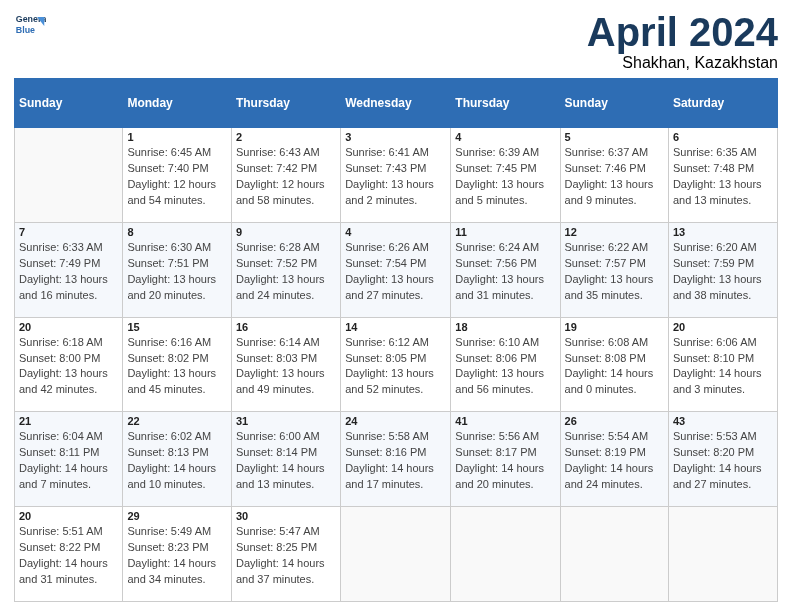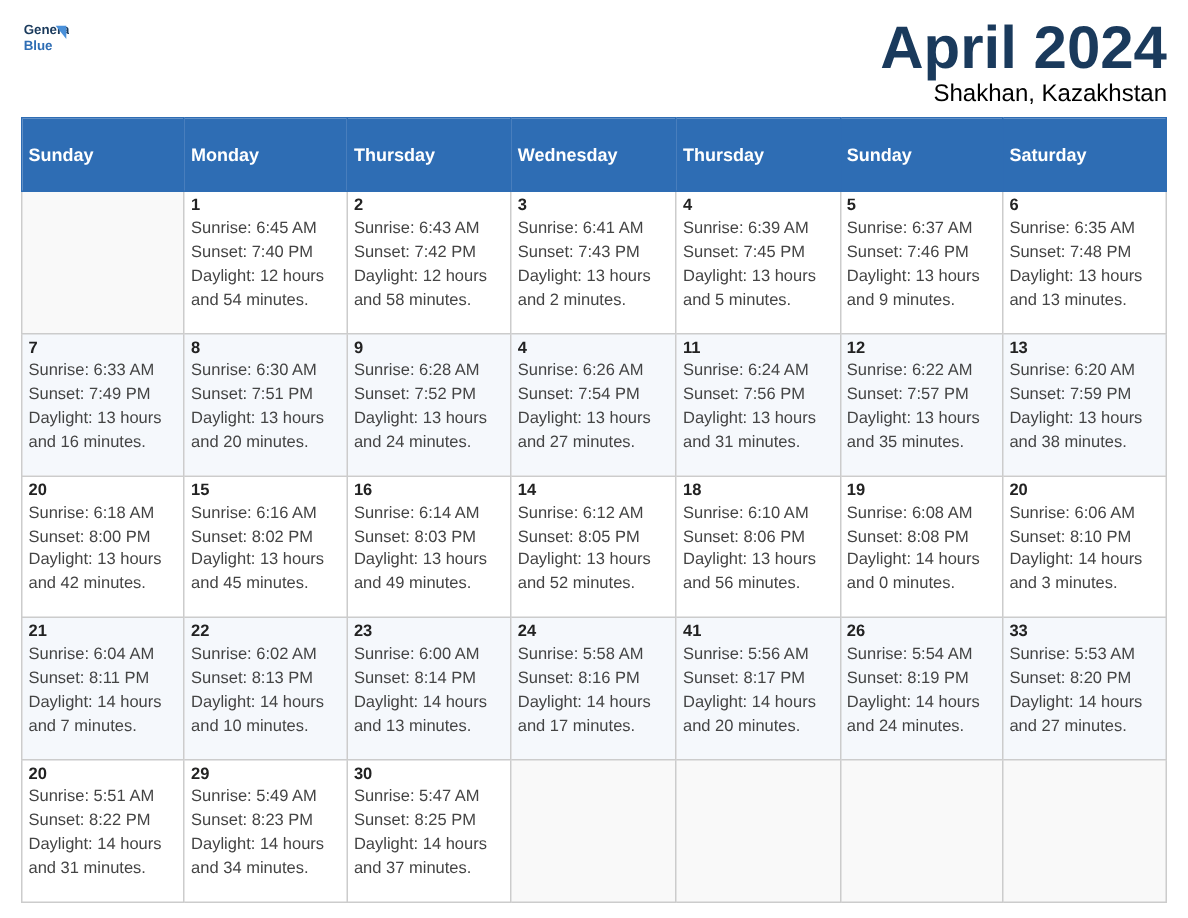--- a/index.html
+++ b/index.html
@@ -215,37 +215,37 @@
         <tr>
           <td>
             <span class="day-num">21</span>
             <div class="day-info">Sunrise: 6:04 AM<br>Sunset: 8:11 PM<br>Daylight: 14 hours<br>and 7 minutes.</div>
           </td>
           <td>
             <span class="day-num">22</span>
             <div class="day-info">Sunrise: 6:02 AM<br>Sunset: 8:13 PM<br>Daylight: 14 hours<br>and 10 minutes.</div>
           </td>
           <td>
-            <span class="day-num">23</span>
+            <span class="day-num">31</span>
             <div class="day-info">Sunrise: 6:00 AM<br>Sunset: 8:14 PM<br>Daylight: 14 hours<br>and 13 minutes.</div>
           </td>
           <td>
             <span class="day-num">24</span>
             <div class="day-info">Sunrise: 5:58 AM<br>Sunset: 8:16 PM<br>Daylight: 14 hours<br>and 17 minutes.</div>
           </td>
           <td>
             <span class="day-num">41</span>
             <div class="day-info">Sunrise: 5:56 AM<br>Sunset: 8:17 PM<br>Daylight: 14 hours<br>and 20 minutes.</div>
           </td>
           <td>
             <span class="day-num">26</span>
             <div class="day-info">Sunrise: 5:54 AM<br>Sunset: 8:19 PM<br>Daylight: 14 hours<br>and 24 minutes.</div>
           </td>
           <td>
-            <span class="day-num">33</span>
+            <span class="day-num">43</span>
             <div class="day-info">Sunrise: 5:53 AM<br>Sunset: 8:20 PM<br>Daylight: 14 hours<br>and 27 minutes.</div>
           </td>
         </tr>
         <tr>
           <td>
             <span class="day-num">20</span>
             <div class="day-info">Sunrise: 5:51 AM<br>Sunset: 8:22 PM<br>Daylight: 14 hours<br>and 31 minutes.</div>
           </td>
           <td>
             <span class="day-num">29</span>

